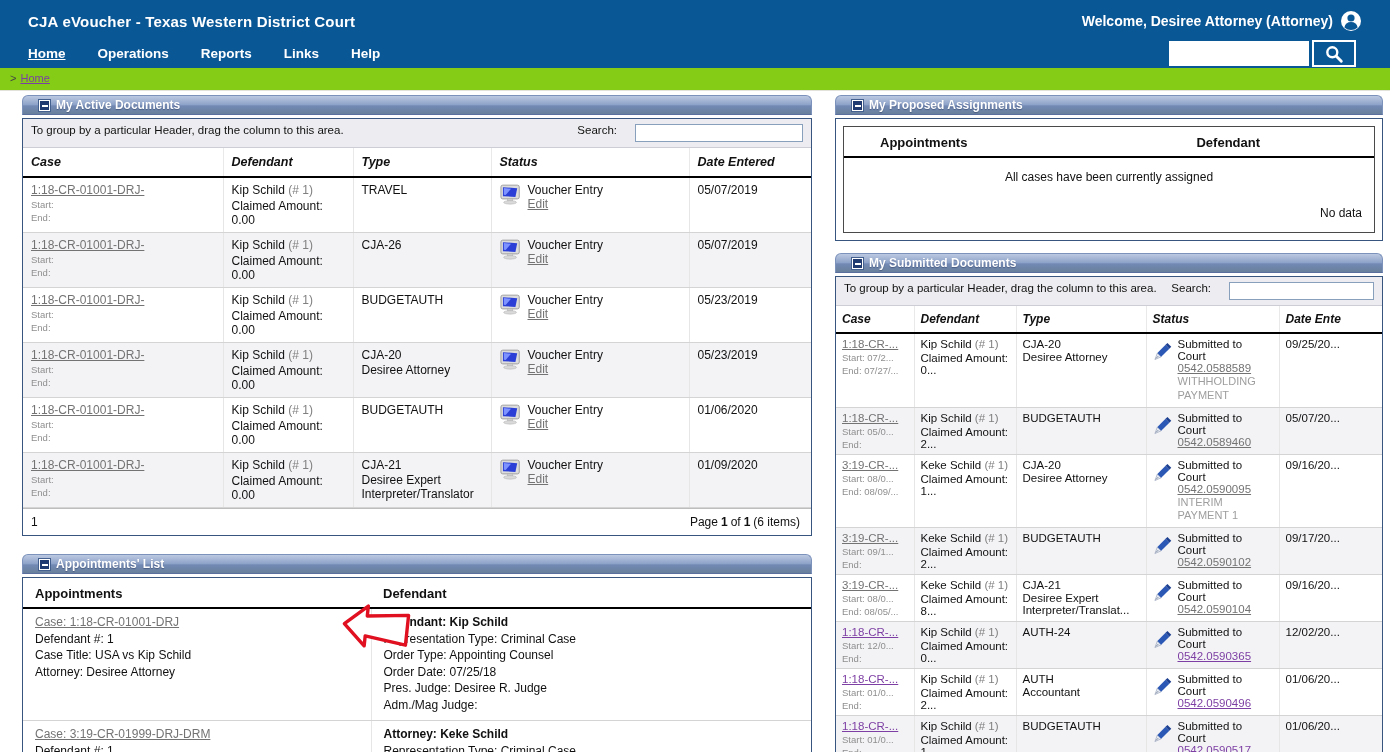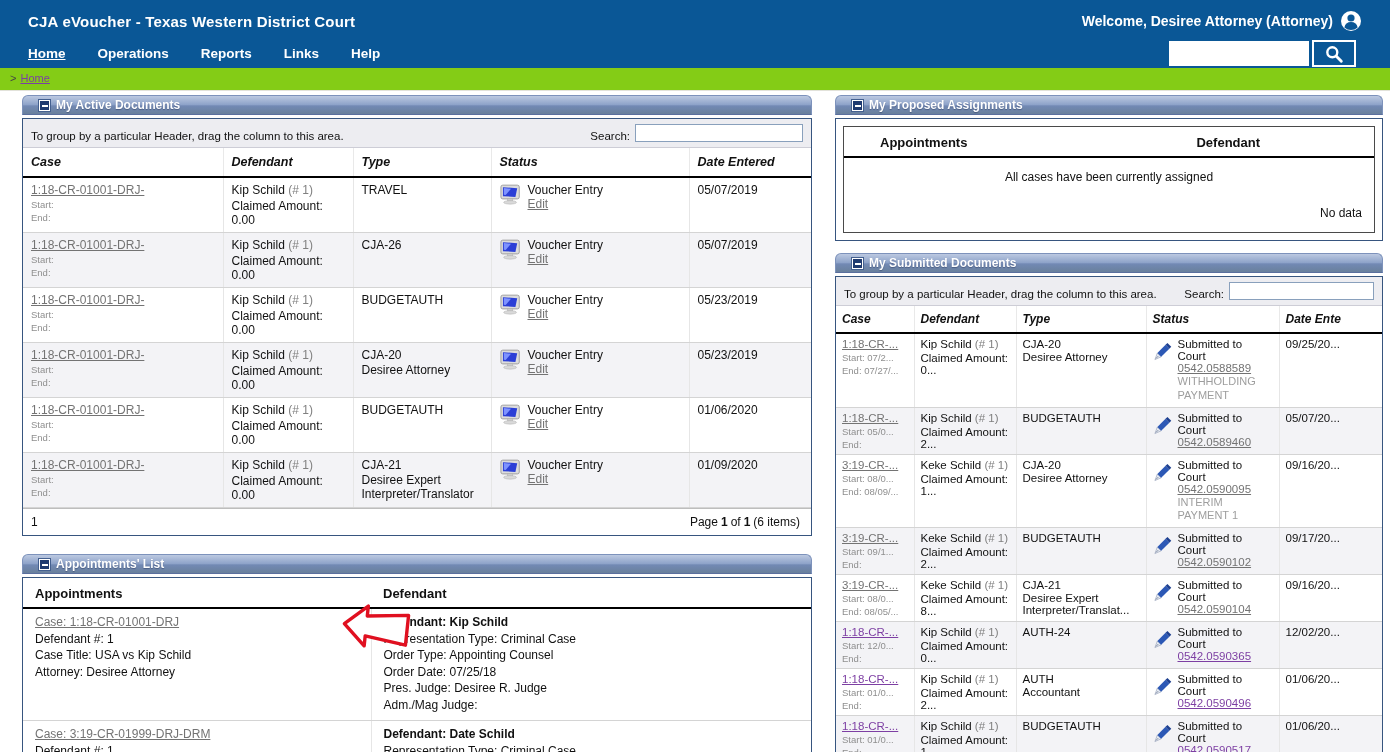--- a/index.html
+++ b/index.html
@@ -41,21 +41,21 @@
     background:linear-gradient(#bcc9e1, #8ea3c9 48%, #7289b4 55%, #69809c);
     border:1px solid #7d92bb; border-bottom:1px solid #5a6f9e;
     display:flex; align-items:center; padding:0 16px;
   }
   .panel-title { color:#fff; font-weight:bold; font-size:12px; margin-left:6px; text-shadow:0 1px 1px rgba(10,20,60,.35); }
   .collapse-box { width:11px; height:11px; background:#1e3a70; border:1px solid #fff; outline:1px solid #44608f; position:relative; cursor:pointer; flex:none; }
   .collapse-box::after { content:""; position:absolute; left:2px; top:4px; width:6px; height:2px; background:#fff; }
   .panel-body { border:1px solid #37557f; background:#fff; margin-top:3px; }
 
   
-  .groupbar { background:#ededf1; border-bottom:1px solid #cdcdd6; padding:5px 8px; font-size:11.5px; display:flex; align-items:flex-end; }
+  .groupbar { background:#ededf1; border-bottom:1px solid #cdcdd6; padding:5px 8px; font-size:11.5px; display:flex; align-items:flex-start;gap:13px; }
   .groupbar .hint { flex:1; }
   .groupbar .slabel { margin-right:5px; }
   .groupbar input { height:18px; border:1px solid #89a0bc; font-size:11px; padding:1px 3px; }
   .groupbar.lg input { width:168px; }
   .groupbar.sm input { width:145px; }
 
   
   table.grid { width:100%; border-collapse:collapse; table-layout:fixed; }
   table.grid th {
     text-align:left; font-size:12.5px; font-weight:bold; padding:7px 8px;
@@ -434,21 +434,21 @@
 
               <tr>
                 <td class="appt-case">
                   <a class="case-link">Case: 3:19-CR-01999-DRJ-DRM</a>
                   <div class="appt-line">Defendant #: 1</div>
                   
                   
                   
                 </td>
                 <td>
-                  <div class="def-title">Defendant: Date Schild</div>
+                  <div class="def-title">Attorney: Keke Schild</div>
                   <div class="appt-line">Representation Type: Criminal Case</div>
 
                 </td>
               </tr>
 
           </tbody>
         </table>
       </div>
     </div>
   </div>

